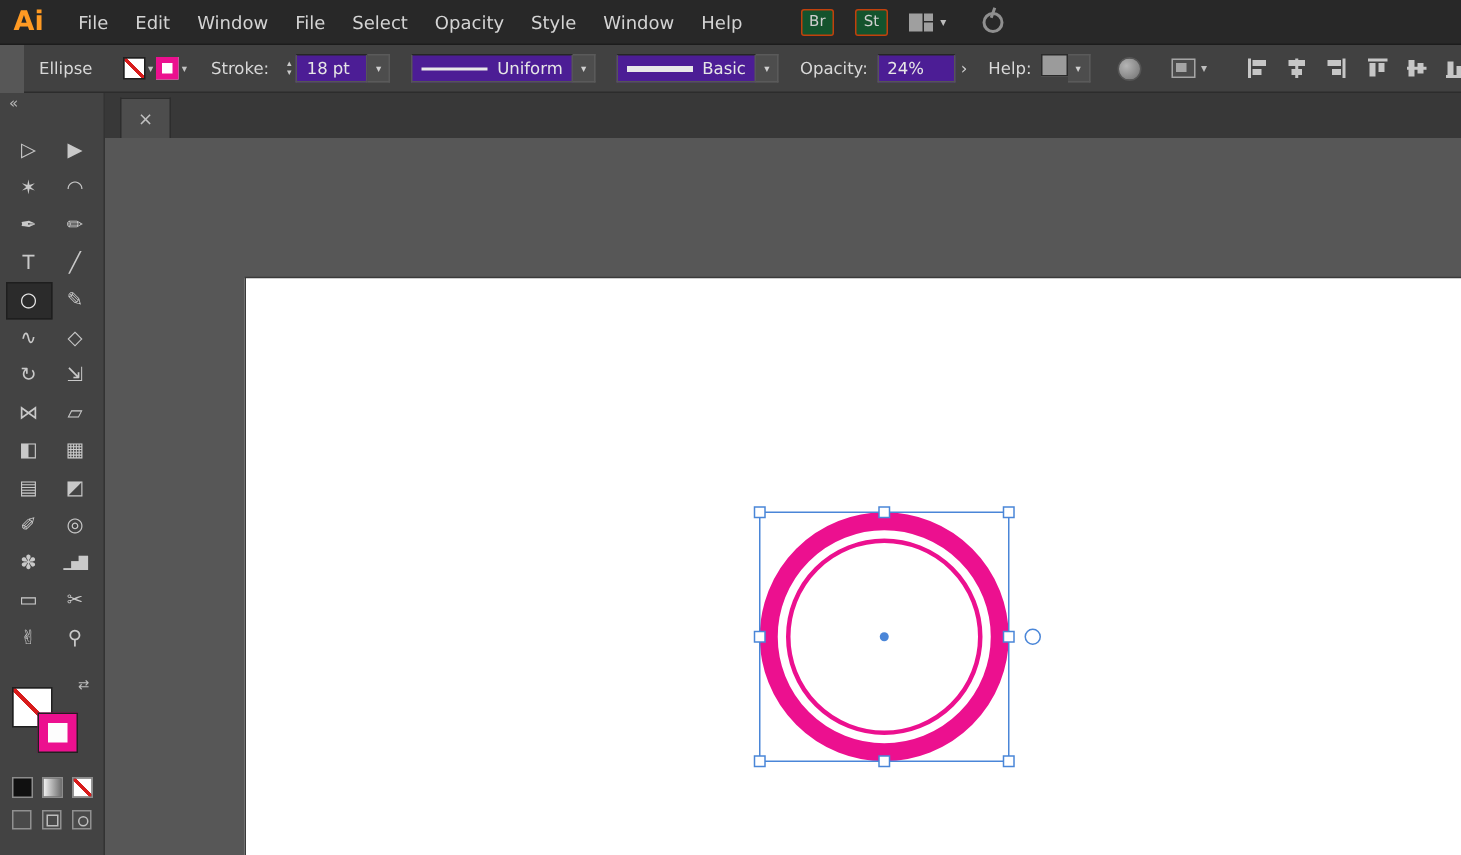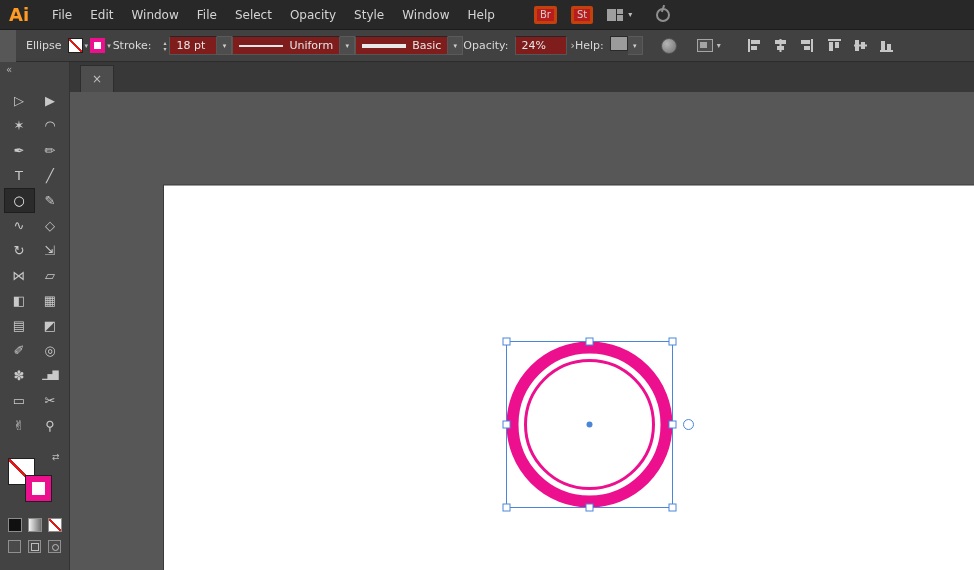--- a/index.html
+++ b/index.html
@@ -3,41 +3,41 @@
 <meta charset="utf-8">
 <style>
   *{box-sizing:border-box;margin:0;padding:0}
   html,body{width:974px;height:570px;overflow:hidden}
   body{position:relative;background:#575757;font-family:"DejaVu Sans","Liberation Sans",sans-serif;cursor:default}
 
   
   .menubar{position:absolute;left:0;top:0;width:974px;height:30px;background:#282828;display:flex;align-items:center;color:#d4d4d4;font-size:12px;border-bottom:1px solid #1c1c1c}
   .logo{color:#ff9a23;font-weight:bold;font-size:18px;padding:0 14px 0 9px}
   .menu-item{padding:0 9px}
-  .mb-btn{margin-left:14px;min-width:22px;height:18px;background:#b91c1c;border:3px solid #c2410c;border-radius:2px;font-size:10px;display:flex;align-items:center;justify-content:center;color:#cfcfcf;padding:0 3px}
+  .mb-btn{margin-left:14px;min-width:22px;height:18px;background:#14532d;border:1px solid #c2410c;border-radius:2px;font-size:10px;display:flex;align-items:center;justify-content:center;color:#cfcfcf;padding:0 3px}
   .mb-btn.first{margin-left:30px}
   .arr-wrap{margin-left:14px;display:flex;align-items:center;gap:4px}
   .arr-grid{width:17px;height:12px;display:grid;grid-template-columns:9px 6px;grid-template-rows:5.5px 5.5px;gap:1px}
   .arr-grid div{background:#9f9f9f}
   .arr-grid .tall{grid-row:1/3}
   .tiny-chev{font-size:8px;color:#bdbdbd}
   .pwr{margin-left:24px;width:14px;height:14px;border:2px solid #8f8f8f;border-radius:50%;position:relative}
   .pwr:after{content:"";position:absolute;left:50%;top:-5px;width:2px;height:7px;background:#8f8f8f;transform:translateX(-50%) rotate(20deg)}
 
   
   .controlbar{position:absolute;left:16px;top:30px;width:974px;height:32px;background:#414141;border-bottom:1px solid #2c2c2c;display:flex;align-items:center;color:#d8d8d8;font-size:11px;padding:0 10px;white-space:nowrap;overflow:hidden}
   .cb-label{margin-right:6px}
-  .cb-gap{margin-left:0}
+  .cb-gap{margin-left:14px}
   .sw{width:15px;height:15px;border:1px solid #1f1f1f}
   .sw.none{background:linear-gradient(to top right,#fff 44%,#d81c1c 44%,#d81c1c 56%,#fff 56%)}
   .sw.strokecol{border:4px solid #ec108f;background:#fff}
   .sw-chev{font-size:7px;color:#c2c2c2;margin:0 2px 0 2px}
   .stepper{display:flex;flex-direction:column;align-items:center;font-size:6px;line-height:6px;color:#c9c9c9;margin:0 3px 0 6px}
   .fieldset{display:flex;align-items:stretch;height:19px}
-  .field{background:#7f1d1d;border:1px solid #565656;border-top-color:#262626;display:flex;align-items:center;padding:0 6px;color:#e6e6e6;gap:6px}
+  .field{background:#4c1d95;border:1px solid #565656;border-top-color:#262626;display:flex;align-items:center;padding:0 6px;color:#e6e6e6;gap:6px}
   .dd{width:15px;background:#4d4d4d;border:1px solid #5a5a5a;border-left:none;display:flex;align-items:center;justify-content:center;font-size:7px;color:#d0d0d0}
   .linep{width:44px;height:2px;background:#e8e8e8;display:inline-block}
   .linep.thick{height:4px}
   .popout{margin-left:4px;color:#cfcfcf;font-size:11px}
   .style-sw{width:18px;height:15px;background:#9b9b9b;border:1px solid #2a2a2a}
   .ball{width:16px;height:16px;border-radius:50%;background:radial-gradient(circle at 35% 35%,#b5b5b5,#6f6f6f);margin-left:18px;border:1px solid #555}
   .board-icon{margin-left:20px;width:16px;height:13px;border:1px solid #a5a5a5;background:#4c4c4c;position:relative}
   .board-icon:after{content:"";position:absolute;left:2px;top:2px;width:7px;height:6px;background:#a5a5a5}
   .align-group{display:flex;align-items:center;gap:11px;margin-left:26px}
   .align-group.g2{margin-left:13px}

